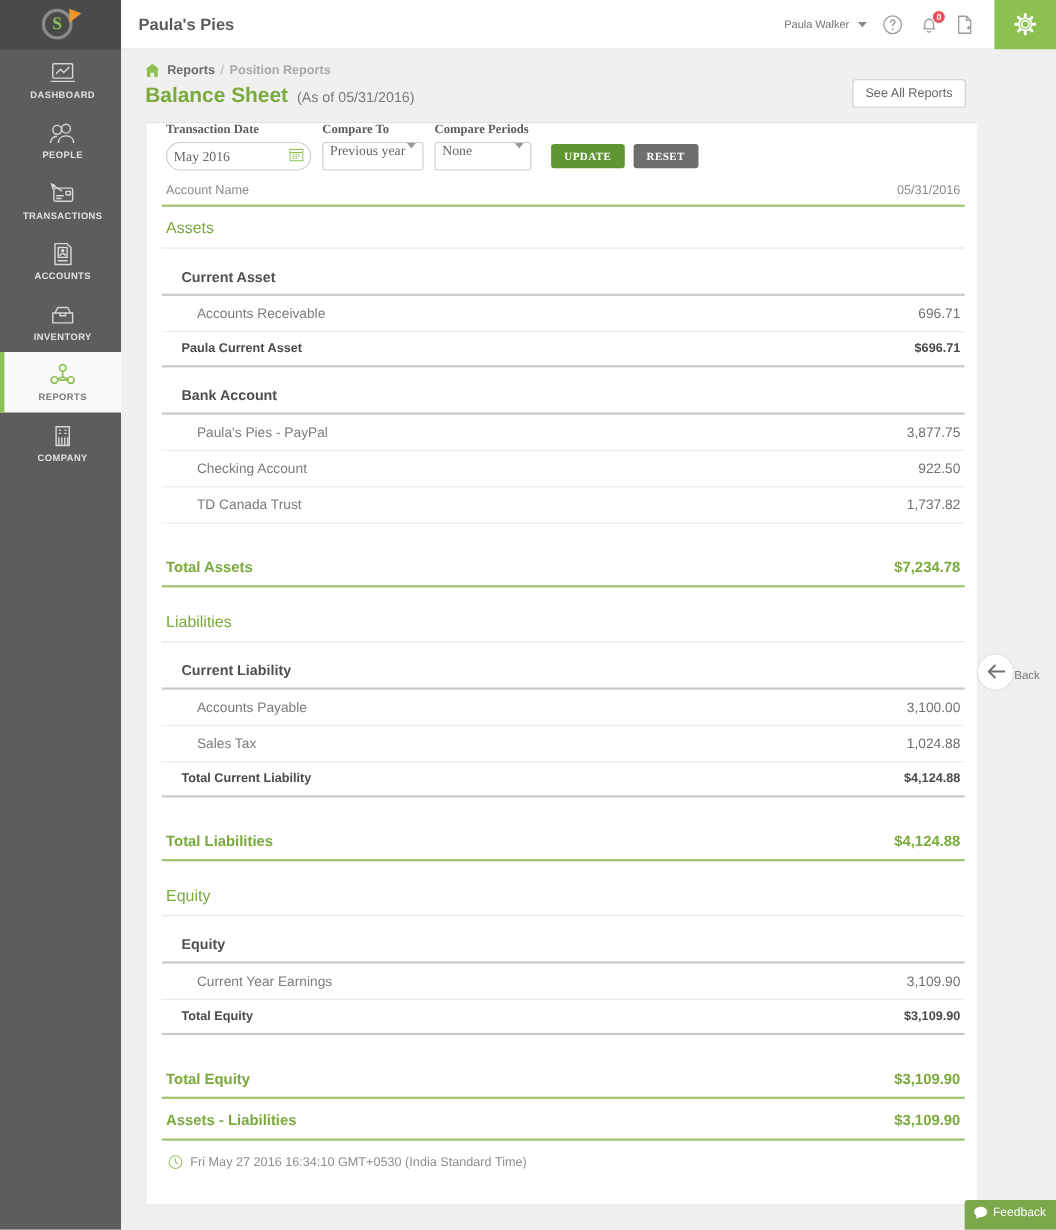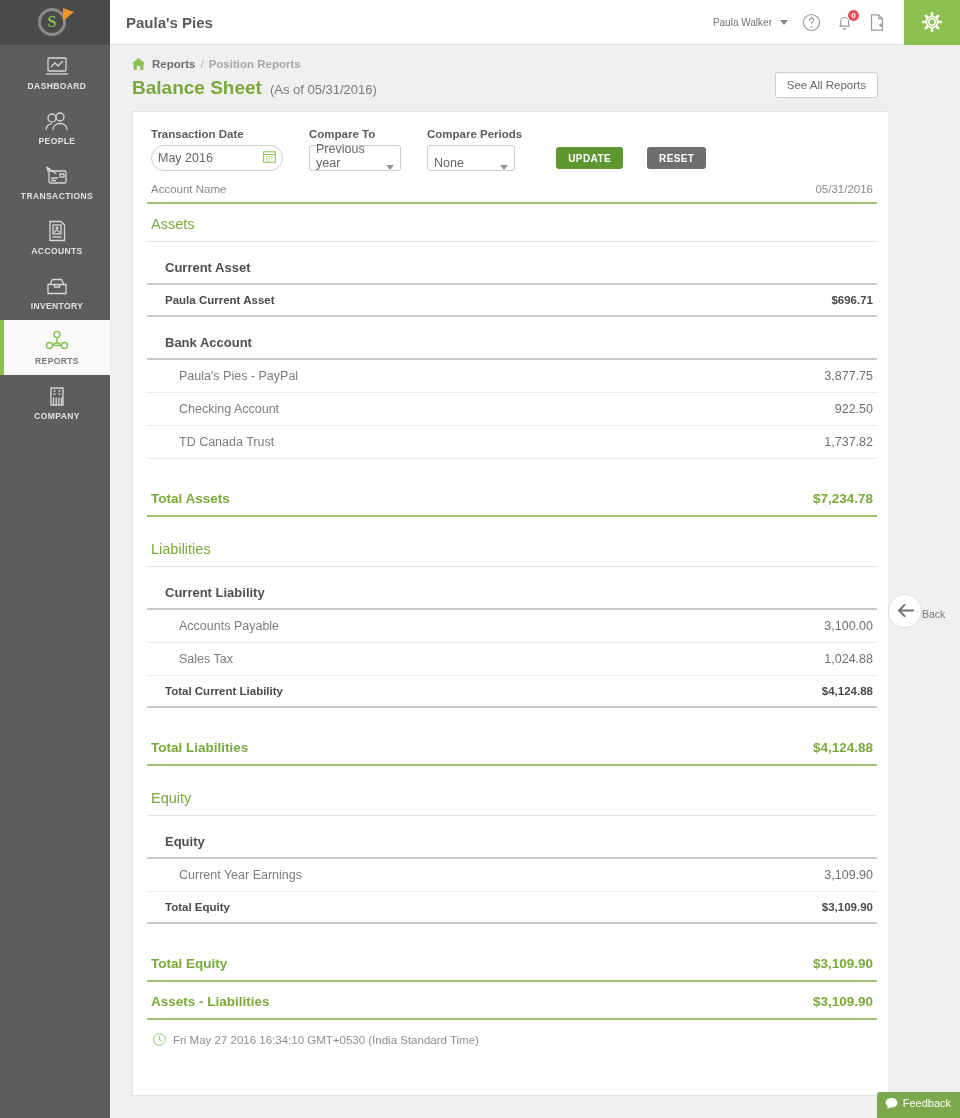--- a/index.html
+++ b/index.html
@@ -117,36 +117,37 @@
   
   .panel {
     margin: 12px 0 0 22px;
     width: 760px;
     background: #fff;
     border: 1px solid #e0e0e0;
     padding: 0 0 0 0;
     min-height: 985px;
   }
   .filters {
-    display: flex; align-items: flex-end; gap: 16px;
-    padding: 16px 0 12px 18px;
+    display: flex; align-items: flex-end; gap: 0;
+    padding: 0 0 12px 18px;
+    font-family: Liberation Serif, serif;
   }
   .f-group { margin-right: 10px; }
   .f-label { font-size: 11.5px; font-weight: bold; color: #5c5c5c; margin-bottom: 5px; }
   .f-input {
     width: 132px; height: 26px;
     border: 1px solid #ccc; border-radius: 13px; background: #fff;
     display: flex; align-items: center; padding: 0 6px;
     font-size: 12.5px; color: #666;
   }
   .f-input .txt { flex: 1; }
   .f-select {
     width: 92px; height: 26px;
     border: 1px solid #ccc; border-radius: 3px; background: #fff;
-    display: flex; align-items: flex-end; padding: 0 6px;
+    display: flex; align-items: flex-start; padding: 0 6px;
     font-size: 12.5px; color: #666; cursor: pointer;
   }
   .f-select.wide { width: 88px; }
   .f-select .txt { flex: 1; }
   .sel-caret {
     width:0;height:0;border-left:4px solid transparent;border-right:4px solid transparent;
     border-top:5px solid #999;
   }
   .btn {
     height: 22px; border-radius: 3px;
@@ -441,20 +442,24 @@
         </div>
         <div id="report-rows">
             <div class="row r-section">
               <span class="lbl">Assets</span>
               <span class="val"></span>
             </div>
             <div class="row r-group">
               <span class="lbl">Current Asset</span>
               <span class="val"></span>
             </div>
+            <div class="row r-line">
+              <span class="lbl">Accounts Receivable</span>
+              <span class="val">696.71</span>
+            </div>
             <div class="row r-subtotal">
               <span class="lbl">Paula Current Asset</span>
               <span class="val">$696.71</span>
             </div>
             <div class="row r-group">
               <span class="lbl">Bank Account</span>
               <span class="val"></span>
             </div>
             <div class="row r-line">
               <span class="lbl">Paula's Pies - PayPal</span>

